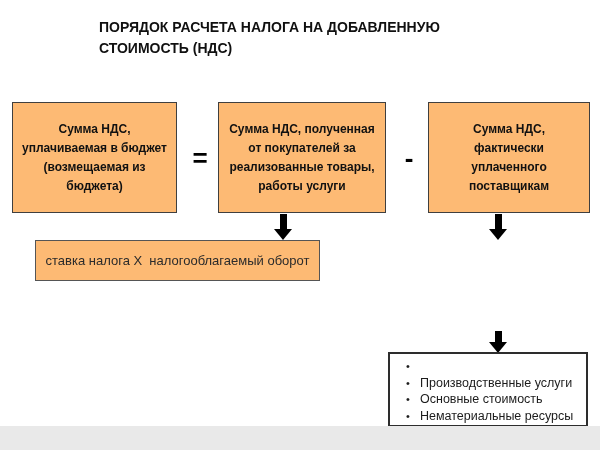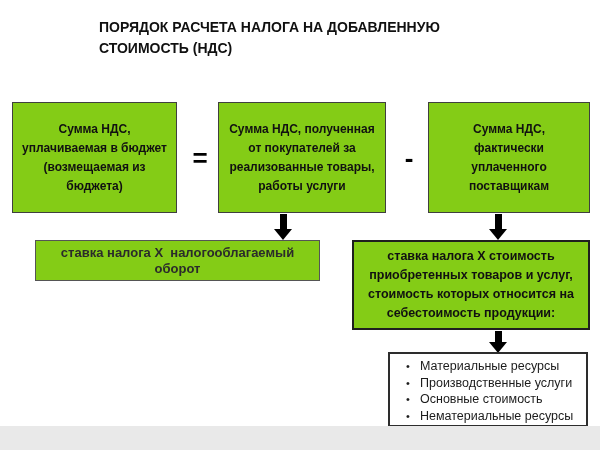--- a/index.html
+++ b/index.html
@@ -22,21 +22,21 @@
     width: 440px;
     font-weight: bold;
     font-size: 14px;
     line-height: 21px;
     white-space: pre-wrap;
     color: #101010;
   }
 
   .box {
     position: absolute;
-    background: #84cc16;
+    background: #fdba74;
     border: 1px solid #3f3f3f;
     display: flex;
     align-items: center;
     justify-content: flex-start;
     text-align: center;
   }
   .box .box-text {
     white-space: pre-wrap;
     width: 100%;
     padding: 0 2px;
@@ -58,21 +58,20 @@
     color: #000000;
   }
   #op-equals { left: 184px; width: 32px; }
   #op-minus  { left: 394px; width: 30px; }
 
   #box-turnover {
     left: 35px; top: 240px; width: 285px; height: 41px;
     font-size: 13px; line-height: 16px;
     border-color: #555555;
     color: #2b2b2b;
-    font-weight: bold;
   }
   #box-cost {
     left: 352px; top: 240px; width: 238px; height: 90px;
     font-size: 12.5px; line-height: 19px;
     border: 2px solid #1f1f1f;
   }
 
   .down-arrow { position: absolute; width: 18px; }
   .down-arrow .stem { width: 7px; margin: 0 auto; background: #000000; }
   .down-arrow .head {
@@ -148,37 +147,30 @@
 
   <div class="down-arrow" id="arrow-paid">
     <div class="stem"></div>
     <div class="head"></div>
   </div>
 
   <div class="box" id="box-turnover">
     <span class="box-text">ставка налога X  налогооблагаемый оборот</span>
   </div>
 
-  <div class="box box-bold" id="box-cost">
-    <span class="box-text">ставка налога X стоимость
-приобретенных товаров и услуг,
-стоимость которых относится на
-себестоимость продукции:</span>
-  </div>
 
   <div class="down-arrow" id="arrow-cost">
     <div class="stem"></div>
     <div class="head"></div>
   </div>
 
   <div id="box-components">
     <ul>
       <li>
         <span class="bullet-dot">•</span>
-        <span>Материальные ресурсы</span>
       </li>
       <li>
         <span class="bullet-dot">•</span>
         <span>Производственные услуги</span>
       </li>
       <li>
         <span class="bullet-dot">•</span>
         <span>Основные стоимость</span>
       </li>
       <li>

